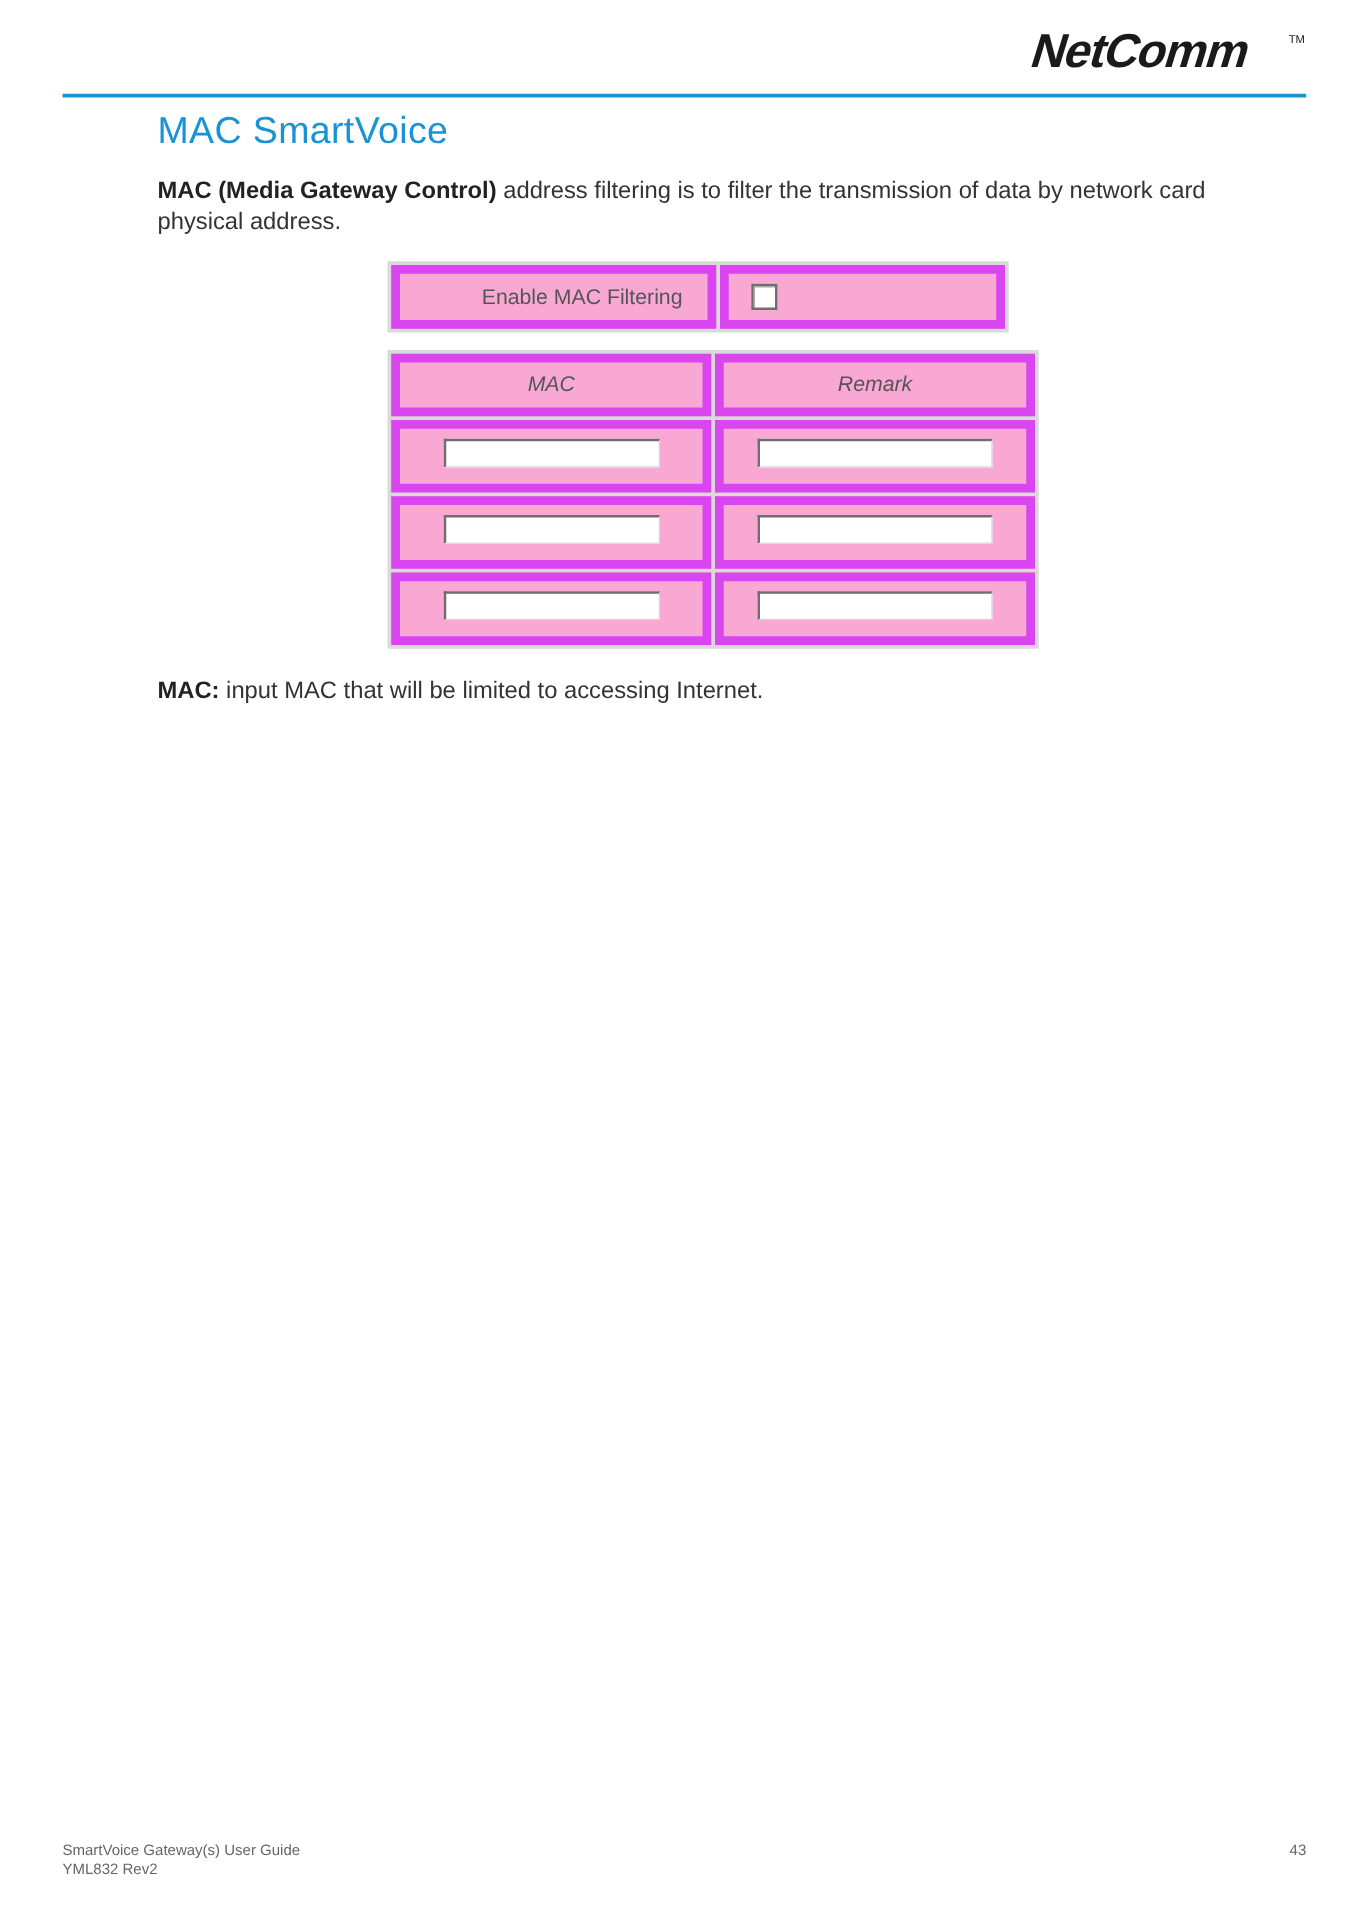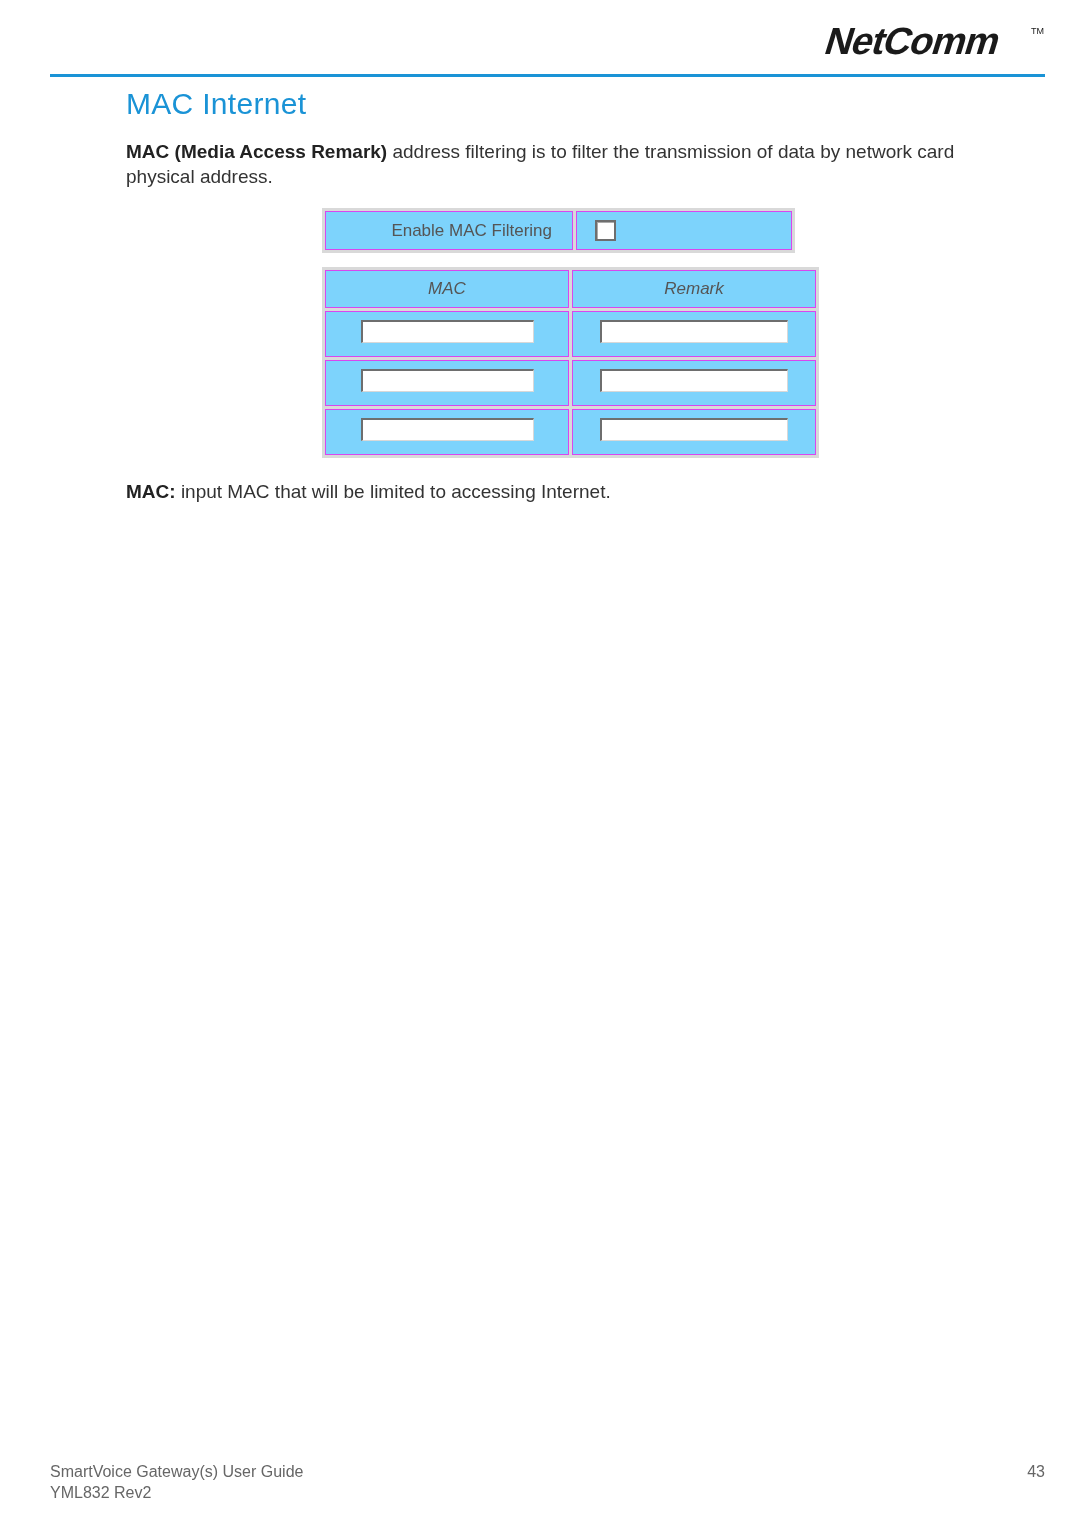--- a/index.html
+++ b/index.html
@@ -62,22 +62,22 @@
     font-family: Verdana, Geneva, sans-serif;
     color: #555;
     font-size: 17px;
   }
   .ui table {
     border-collapse: separate;
     border-spacing: 3px;
     background: #d9d9d9;
   }
   .ui-cell {
-    background: #7dd3fc;
-    border: 1px solid #d946ef;
+    background: #f9a8d4;
+    border: 7px solid #d946ef;
     padding: 8px 16px;
     text-align: center;
     vertical-align: middle;
   }
   .label-cell {
     text-align: right;
     padding-right: 20px;
   }
   .chk {
     display: inline-block;
@@ -101,21 +101,21 @@
     border-bottom: 1px solid #d8d8d8;
     background: #ffffff;
     display: inline-block;
   }
   .text-input.narrow { width: 170px; }
   .footer {
     position: absolute;
     bottom: 28px;
     left: 50px;
     right: 35px;
-    font-size: 16px;
+    font-size: 12px;
     color: #666;
     font-weight: 300;
     line-height: 1.3;
   }
   .footer .left { float: left; }
   .footer .right { float: right; }
   .footer::after { content: ""; display: block; clear: both; }
 </style>
 </head>
 <body>
@@ -127,24 +127,24 @@
       <g transform="skewX(-17)">
         <text x="38" y="34" font-family="Arial Black, Arial, sans-serif" font-weight="900" font-size="38" fill="#1a1a1a" letter-spacing="-1">NetComm</text>
       </g>
       <text x="236" y="14" font-family="Arial" font-size="9" fill="#1a1a1a">TM</text>
     </svg>
   </div>
 
   <div class="rule"></div>
 
   <div class="content">
-    <div class="section-title">MAC Internet</div>
+    <div class="section-title">MAC SmartVoice</div>
 
     <p class="body-text">
-      <strong>MAC (Media Access Remark)</strong><span> address filtering is to filter the transmission of data by network card physical address.</span>
+      <strong>MAC (Media Gateway Control)</strong><span> address filtering is to filter the transmission of data by network card physical address.</span>
     </p>
 
     <div class="screenshot-wrap">
       <div class="ui">
 
         <table>
           <tbody>
               <tr>
             <td class="ui-cell label-cell" style="width:210px;">Enable MAC Filtering</td>
             <td class="ui-cell" style="width:180px; text-align:left; padding-left:18px;">

